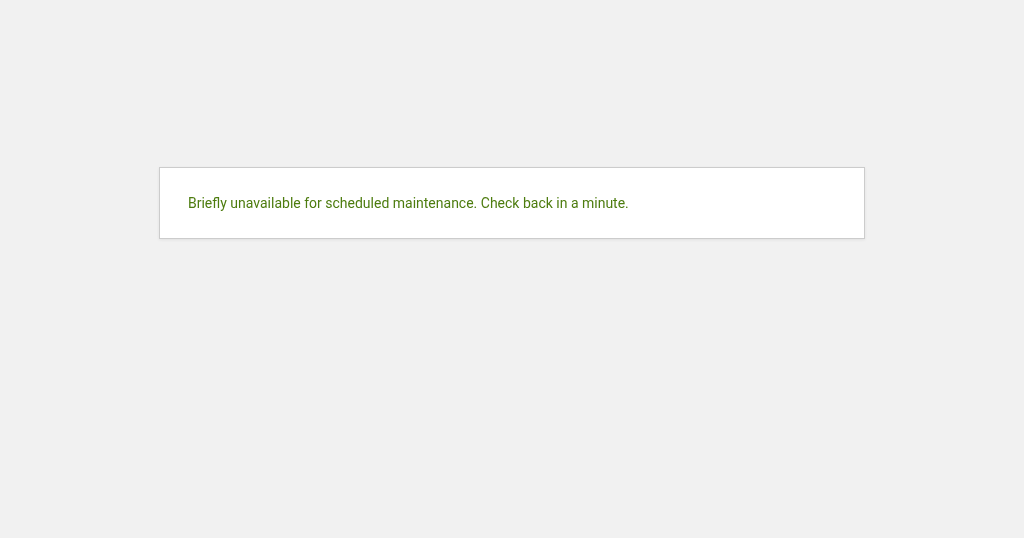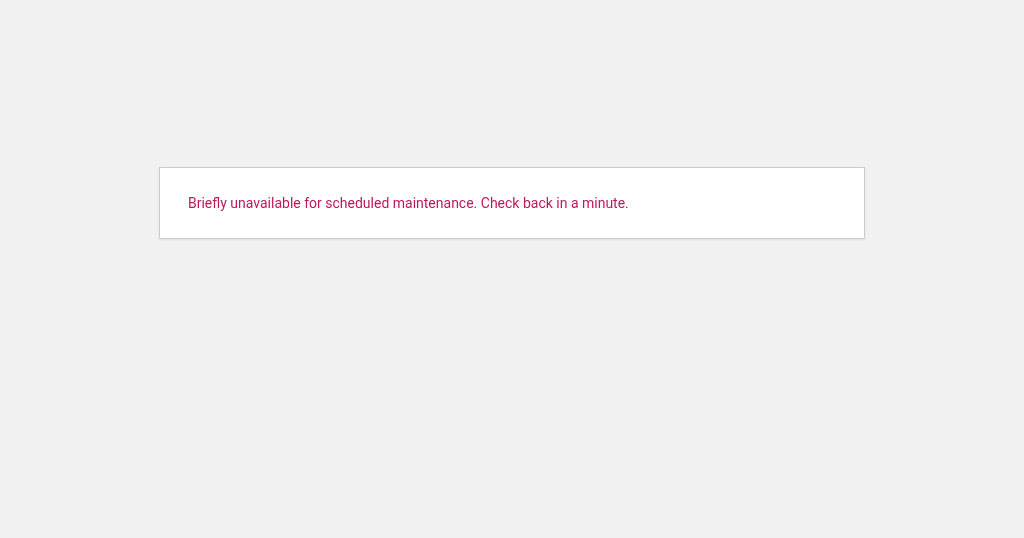--- a/index.html
+++ b/index.html
@@ -20,21 +20,21 @@
       position: absolute;
       left: 159px;
       top: 167px;
       width: 706px;
       background: #ffffff;
       border: 1px solid #cccccc;
       box-shadow: 0 1px 3px rgba(0, 0, 0, 0.07);
       padding: 24px 28px;
     }
     .card p {
-      color: #be185d;
+      color: #4d7c0f;
       font-size: 14px;
       line-height: 1.6;
     }
   </style>
 </head>
 <body>
 
 <div class="card">
   <p>Briefly unavailable for scheduled maintenance. Check back in a minute.</p>
 </div>

